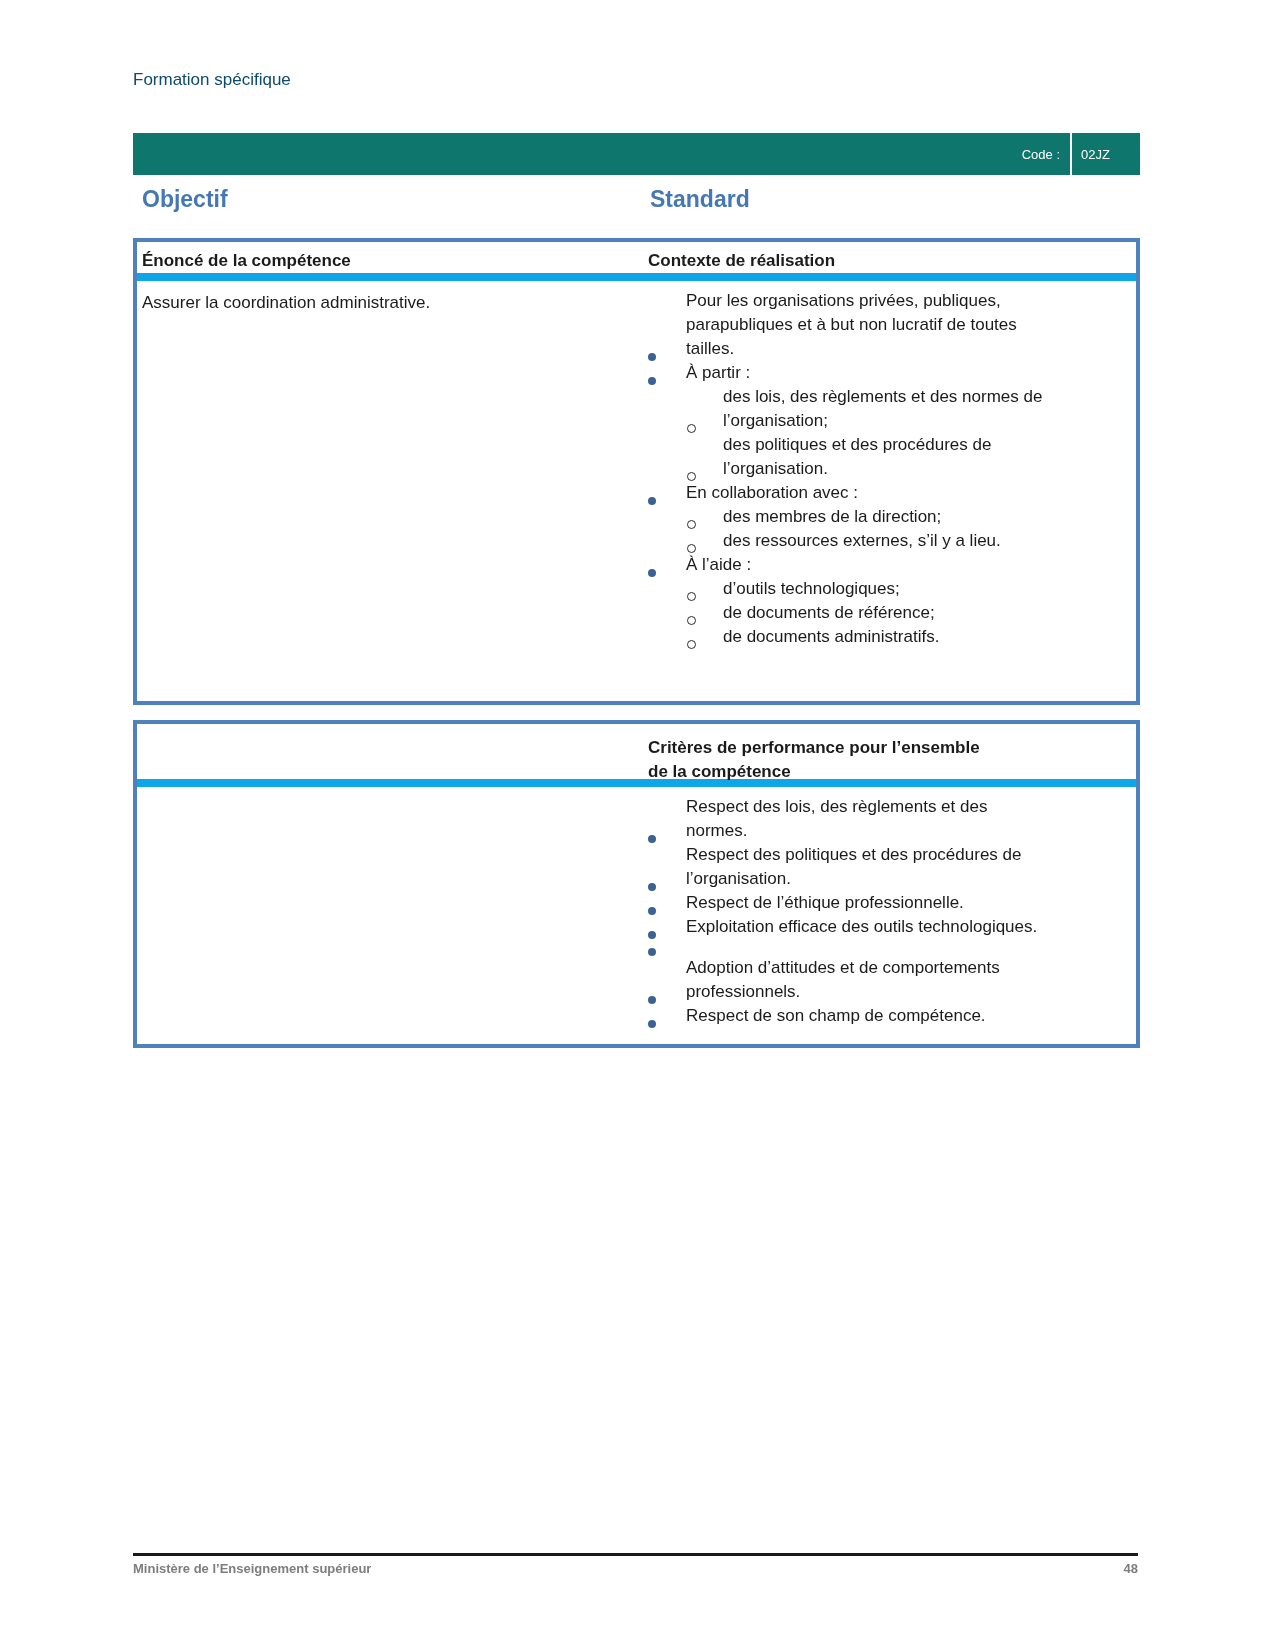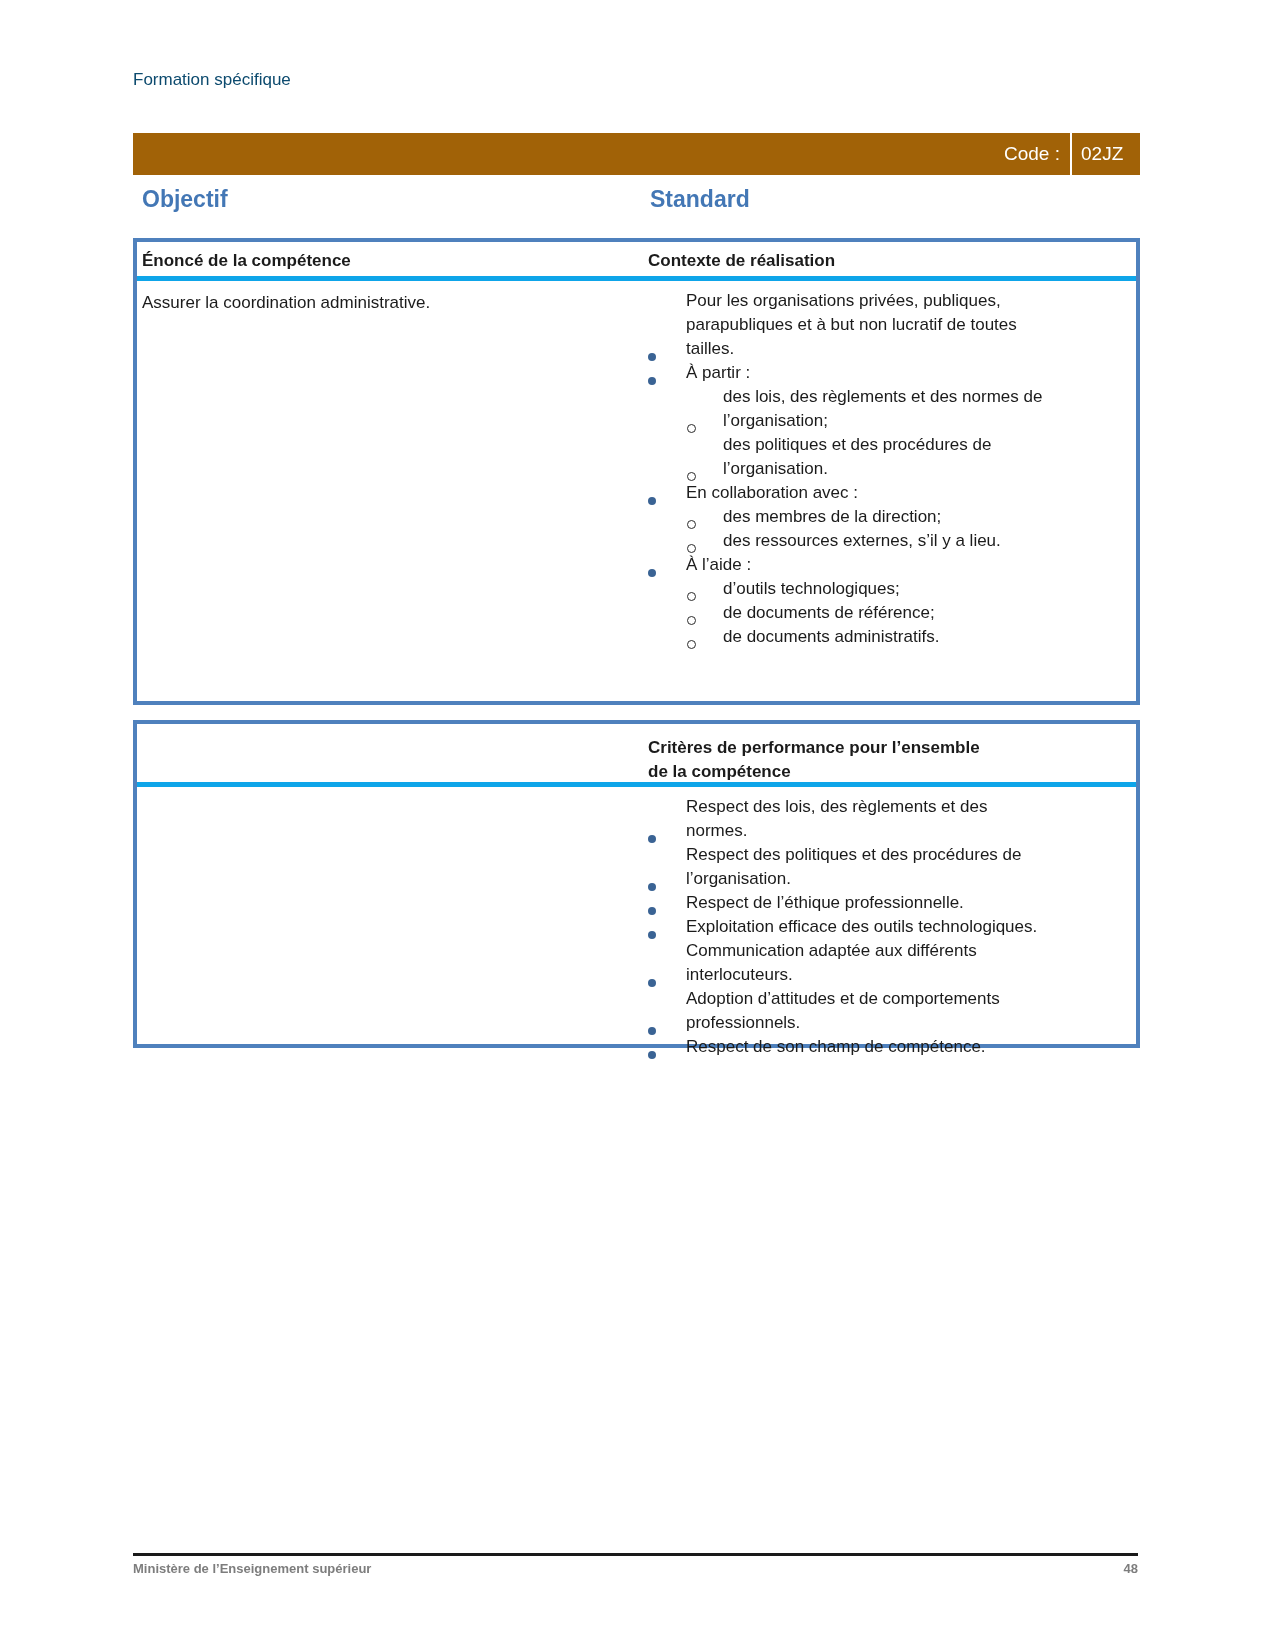--- a/index.html
+++ b/index.html
@@ -9,43 +9,43 @@
     background:#ffffff; overflow:hidden;
     font-family:"Liberation Sans", sans-serif;
     color:#1b1b1b;
   }
   .section-label {
     position:absolute; left:133px; top:70px;
     font-size:17px; color:#0c4a6e;
   }
   .banner {
     position:absolute; left:133px; top:133px; width:1007px; height:42px;
-    background:#a16207; color:#ffffff;
+    background:#0f766e; color:#ffffff;
     display:flex; align-items:center; justify-content:flex-end;
-    font-size:19px;
+    font-size:13px;
   }
   .banner .code-label { margin-right:10px; }
   .banner .divider { width:2px; height:100%; background:#ffffff; }
   .banner .code-value { width:68px; padding-left:9px; }
   .col-headings {
     position:absolute; left:133px; top:186px; width:1007px;
     font-size:23px; font-weight:bold; color:#4377b5;
   }
   .col-headings .h-left  { position:absolute; left:9px;  top:0; }
   .col-headings .h-right { position:absolute; left:517px; top:0; }
   .tbl {
     position:absolute; left:133px; width:1007px;
     border:4px solid #4f81bd; background:#ffffff;
     display:grid; grid-template-columns:483px 1fr;
     font-size:17px; line-height:24px;
   }
   .tbl-1 { top:238px; height:467px; grid-template-rows:39px 1fr; }
   .tbl-2 { top:720px; height:328px; grid-template-rows:63px 1fr; }
   .cell { padding:7px 8px 6px 5px; }
-  .cell.hdr { font-weight:bold; border-bottom:5px solid #0ea5e9; }
+  .cell.hdr { font-weight:bold; border-bottom:8px solid #0ea5e9; }
   .cell.hdr.right, .cell.body.right { padding-left:28px; }
   .hdr-multiline { white-space:pre-line; padding-top:5px; }
   .statement { padding-top:3px; }
   .blist { padding-top:1px; }
   .li { display:flex;align-items:flex-end; }
   .li .marker { flex:none; display:flex; }
   .li.lvl1 { padding-left:-1px; }
   .li.lvl1 .marker { width:38px; }
   .li.lvl2 { padding-left:39px; }
   .li.lvl2 .marker { width:36px; }
@@ -197,22 +197,20 @@
           <div class="li lvl1">
             <span class="marker">
               <span class="dot"></span>
             </span>
             <span class="li-text">Exploitation efficace des outils technologiques.</span>
           </div>
           <div class="li lvl1">
             <span class="marker">
               <span class="dot"></span>
             </span>
-            <span class="li-text">Communication adaptée aux différents
-interlocuteurs.</span>
           </div>
           <div class="li lvl1">
             <span class="marker">
               <span class="dot"></span>
             </span>
             <span class="li-text">Adoption d’attitudes et de comportements
 professionnels.</span>
           </div>
           <div class="li lvl1">
             <span class="marker">

